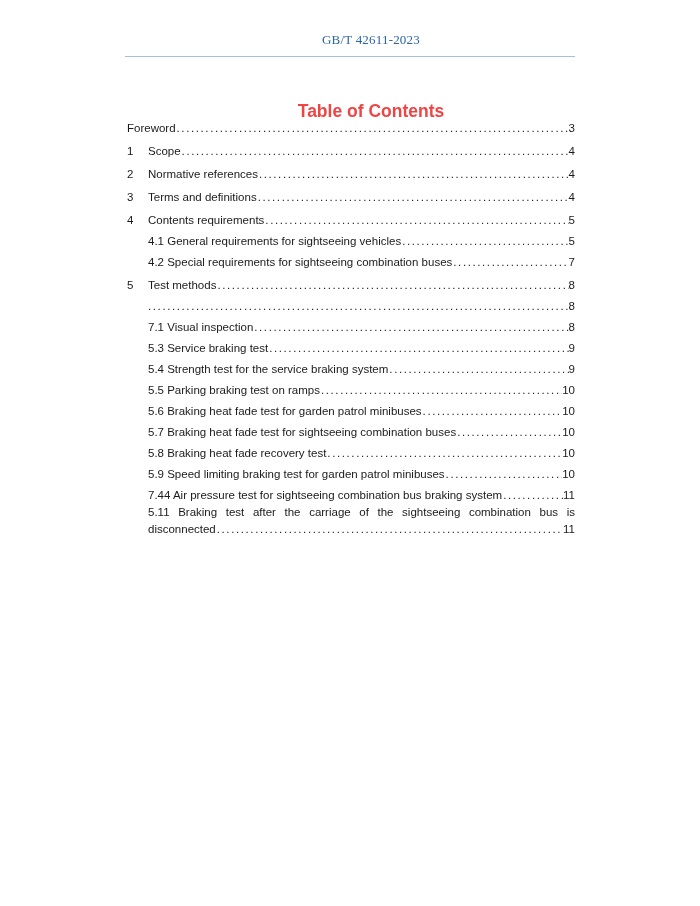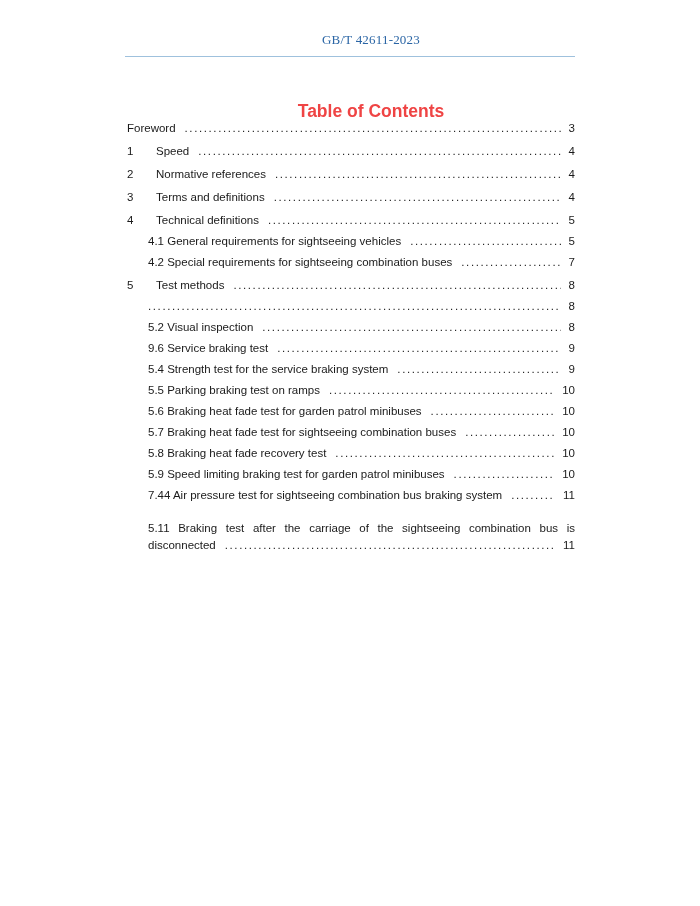--- a/index.html
+++ b/index.html
@@ -54,21 +54,20 @@
     position: absolute;
     top: 120px;
     left: 127px;
     width: 448px;
     font-size: 11.5px;
   }
   .toc-row {
     display: flex;
     align-items: baseline;
     line-height: 17px;
-    gap: 8px;
   }
   .toc-row.lvl0 { margin-top: 6px; }
   .toc-row.lvl1 { margin-top: 4px; padding-left: 21px; }
   .toc-row.cont { margin-top: 0; }
   .toc > :first-child { margin-top: 0; }
   .toc-row .num {
     flex: none;
     width: 21px;
   }
   .toc-row .label {
@@ -85,21 +84,21 @@
   }
   .toc-row .dots::after {
     content: "...................................................................................................................................................................................................................";
   }
   .toc-row .pg {
     flex: none;
     text-align: right;
   }
   .toc-justified {
     line-height: 17px;
-    margin-top: 16px;
+    margin-top: 0;
     padding-left: 21px;
     text-align: justify;
     text-align-last: justify;
   }
   
   .footer-rule {
     position: absolute;
     top: 833px;
     left: 125px;
     width: 450px;
@@ -140,39 +139,39 @@
 
   <div class="toc" id="toc">
       <div class="toc-row lvl0">
 
       <span class="label">Foreword</span>
       <span class="dots"></span>
       <span class="pg">3</span>
     </div>
       <div class="toc-row lvl0">
       <span class="num">1</span>
-      <span class="label">Speed</span>
+      <span class="label">Scope</span>
       <span class="dots"></span>
       <span class="pg">4</span>
     </div>
       <div class="toc-row lvl0">
       <span class="num">2</span>
       <span class="label">Normative references</span>
       <span class="dots"></span>
       <span class="pg">4</span>
     </div>
       <div class="toc-row lvl0">
       <span class="num">3</span>
       <span class="label">Terms and definitions</span>
       <span class="dots"></span>
       <span class="pg">4</span>
     </div>
       <div class="toc-row lvl0">
       <span class="num">4</span>
-      <span class="label">Technical definitions</span>
+      <span class="label">Contents requirements</span>
       <span class="dots"></span>
       <span class="pg">5</span>
     </div>
       <div class="toc-row lvl1">
 
       <span class="label">4.1 General requirements for sightseeing vehicles</span>
       <span class="dots"></span>
       <span class="pg">5</span>
     </div>
       <div class="toc-row lvl1">
@@ -187,27 +186,27 @@
       <span class="dots"></span>
       <span class="pg">8</span>
     </div>
       <div class="toc-row lvl1">
 
       <span class="dots"></span>
       <span class="pg">8</span>
     </div>
       <div class="toc-row lvl1">
 
-      <span class="label">5.2 Visual inspection</span>
+      <span class="label">7.1 Visual inspection</span>
       <span class="dots"></span>
       <span class="pg">8</span>
     </div>
       <div class="toc-row lvl1">
 
-      <span class="label">9.6 Service braking test</span>
+      <span class="label">5.3 Service braking test</span>
       <span class="dots"></span>
       <span class="pg">9</span>
     </div>
       <div class="toc-row lvl1">
 
       <span class="label">5.4 Strength test for the service braking system</span>
       <span class="dots"></span>
       <span class="pg">9</span>
     </div>
       <div class="toc-row lvl1">

